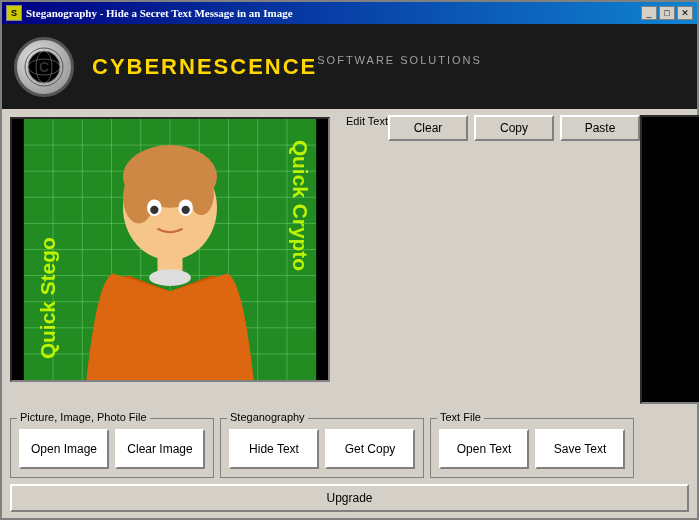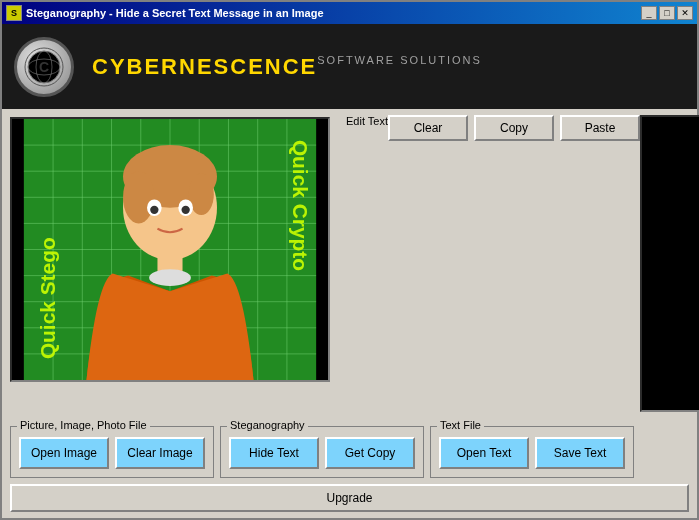--- a/index.html
+++ b/index.html
@@ -42,20 +42,21 @@
       display: flex;
       align-items: center;
       justify-content: center;
       font-size: 9px;
       color: #000;
       font-weight: bold;
     }
     .title-text {
       font-size: 11px;
       font-weight: bold;
+      font-family: Liberation Serif, serif;
     }
     .title-bar-right {
       display: flex;
       gap: 2px;
     }
     .title-btn {
       width: 16px;
       height: 14px;
       background: #d4d0c8;
       border: 1px solid #808080;
@@ -188,23 +189,23 @@
       padding: 0 3px;
       font-size: 11px;
       color: #000;
     }
     .group-buttons {
       display: flex;
       gap: 6px;
       margin-top: 6px;
     }
     .group-btn {
-      height: 32px;
+      height: 40px;
       min-width: 90px;
-      background: #7dd3fc;
+      background: #ffffff;
       border: 2px solid;
       border-color: #ffffff #808080 #808080 #ffffff;
       cursor: pointer;
       font-size: 12px;
       display: flex;
       align-items: center;
       justify-content: center;
       padding: 0 4px;
     }
     .bottom-right-row {

